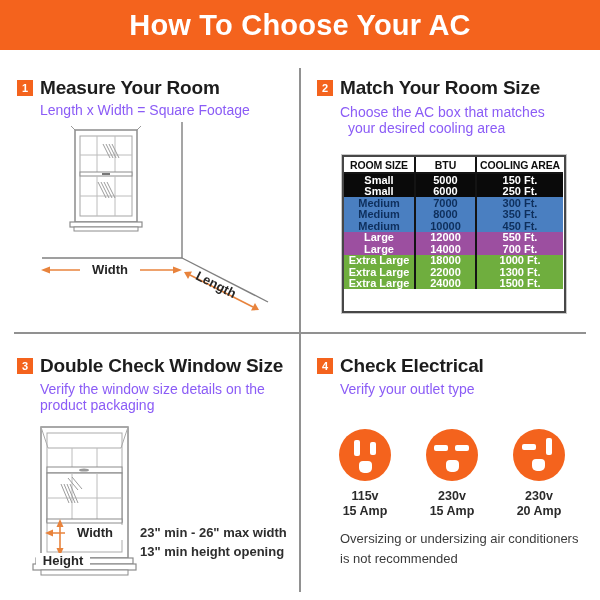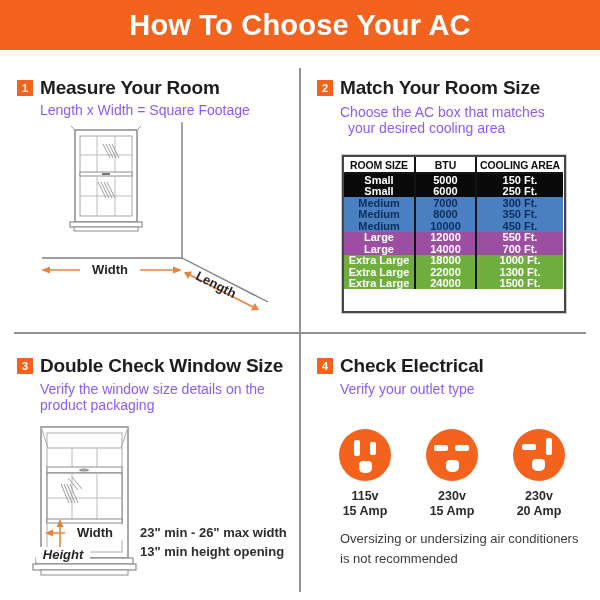--- a/index.html
+++ b/index.html
@@ -229,21 +229,21 @@
         <polygon points="104,113 96,109.5 96,116.5" stroke="none"></polygon>
       </g>
 
       <g stroke="#E8833C" fill="#E8833C">
         <line x1="40" y1="106" x2="40" y2="129" stroke-width="1.6"></line>
         <polygon points="40,99 36.5,107 43.5,107" stroke="none"></polygon>
         <polygon points="40,136 36.5,128 43.5,128" stroke="none"></polygon>
       </g>
     </svg>
     <div class="lbl on-line" style="left:65px; top:192px; width:60px;">Width</div>
-    <div class="lbl on-line" style="left:36px; top:214px; width:54px;font-style:italic;">Height</div>
+    <div class="lbl on-line" style="left:36px; top:220px; width:54px;">Height</div>
     <div class="note-line" style="left:140px; top:192px;">23" min - 26" max width</div>
     <div class="note-line" style="left:140px; top:211px;">13" min height opening</div>
   </div>
 
   <div class="quad q4">
     <div class="badge">4</div>
     <div class="step-title">Check Electrical</div>
     <div class="step-sub" style="top:48px;">Verify your outlet type</div>
 
     <div class="outlet-col oc1">

